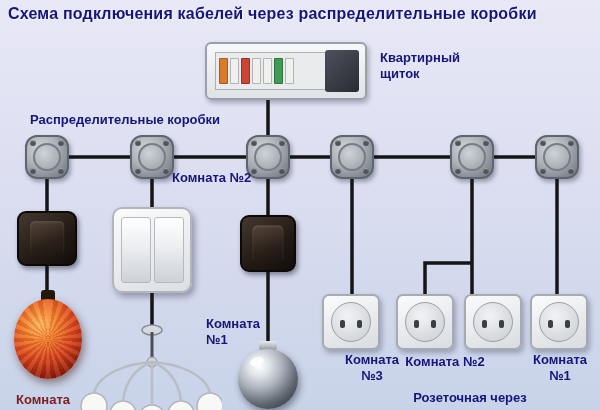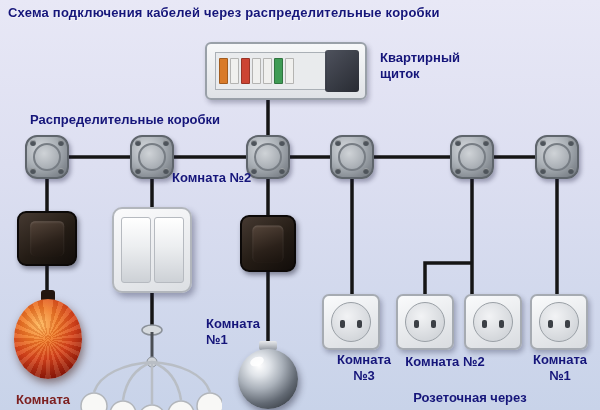--- a/index.html
+++ b/index.html
@@ -3,21 +3,21 @@
 <meta charset="utf-8">
 <style>
   html,body{margin:0;padding:0;}
   .stage{
     position:relative;width:600px;height:410px;overflow:hidden;
     background:linear-gradient(180deg,#e8e8f6 0%,#dddff1 40%,#c8d3e9 100%);
     font-family:"Liberation Sans",sans-serif;
   }
   .title{
     position:absolute;left:8px;top:5px;width:586px;
-    font-size:13px;font-weight:bold;letter-spacing:.2px;
+    font-size:16px;font-weight:bold;letter-spacing:.2px;
     color:var(--label-color,#15157a);
     text-shadow:1px 1px 1px rgba(255,255,255,.6);
   }
   .lbl{
     position:absolute;font-weight:bold;font-size:13px;line-height:1.22;
     color:var(--label-color,#15157a);
   }
   .lbl.center{text-align:center;}
   .lbl.red{color:var(--room-left-color,#7d2020);}
   svg.wires{position:absolute;left:0;top:0;}
@@ -200,18 +200,18 @@
   <div class="socket" style="left:396px"></div>
   <div class="socket" style="left:464px"></div>
   <div class="socket" style="left:530px"></div>
 
   <div class="title">Схема подключения кабелей через распределительные коробки</div>
   <div class="lbl" style="left:380px;top:50px;width:105px">Квартирный щиток</div>
   <div class="lbl" style="left:30px;top:112px;width:240px">Распределительные коробки</div>
   <div class="lbl" style="left:172px;top:170px;width:80px">Комната №2</div>
   <div class="lbl" style="left:206px;top:316px;width:76px">Комната №1</div>
   <div class="lbl red" style="left:16px;top:392px;width:80px">Комната</div>
-  <div class="lbl center" style="left:332px;top:352px;width:64px">Комната №3</div>
+  <div class="lbl center" style="left:340px;top:352px;width:64px">Комната №3</div>
   <div class="lbl center" style="left:405px;top:354px;width:80px">Комната №2</div>
   <div class="lbl center" style="left:528px;top:352px;width:64px">Комната №1</div>
   <div class="lbl center" style="left:385px;top:390px;width:170px">Розеточная через</div>
 
 </div>
 
 </body></html>

